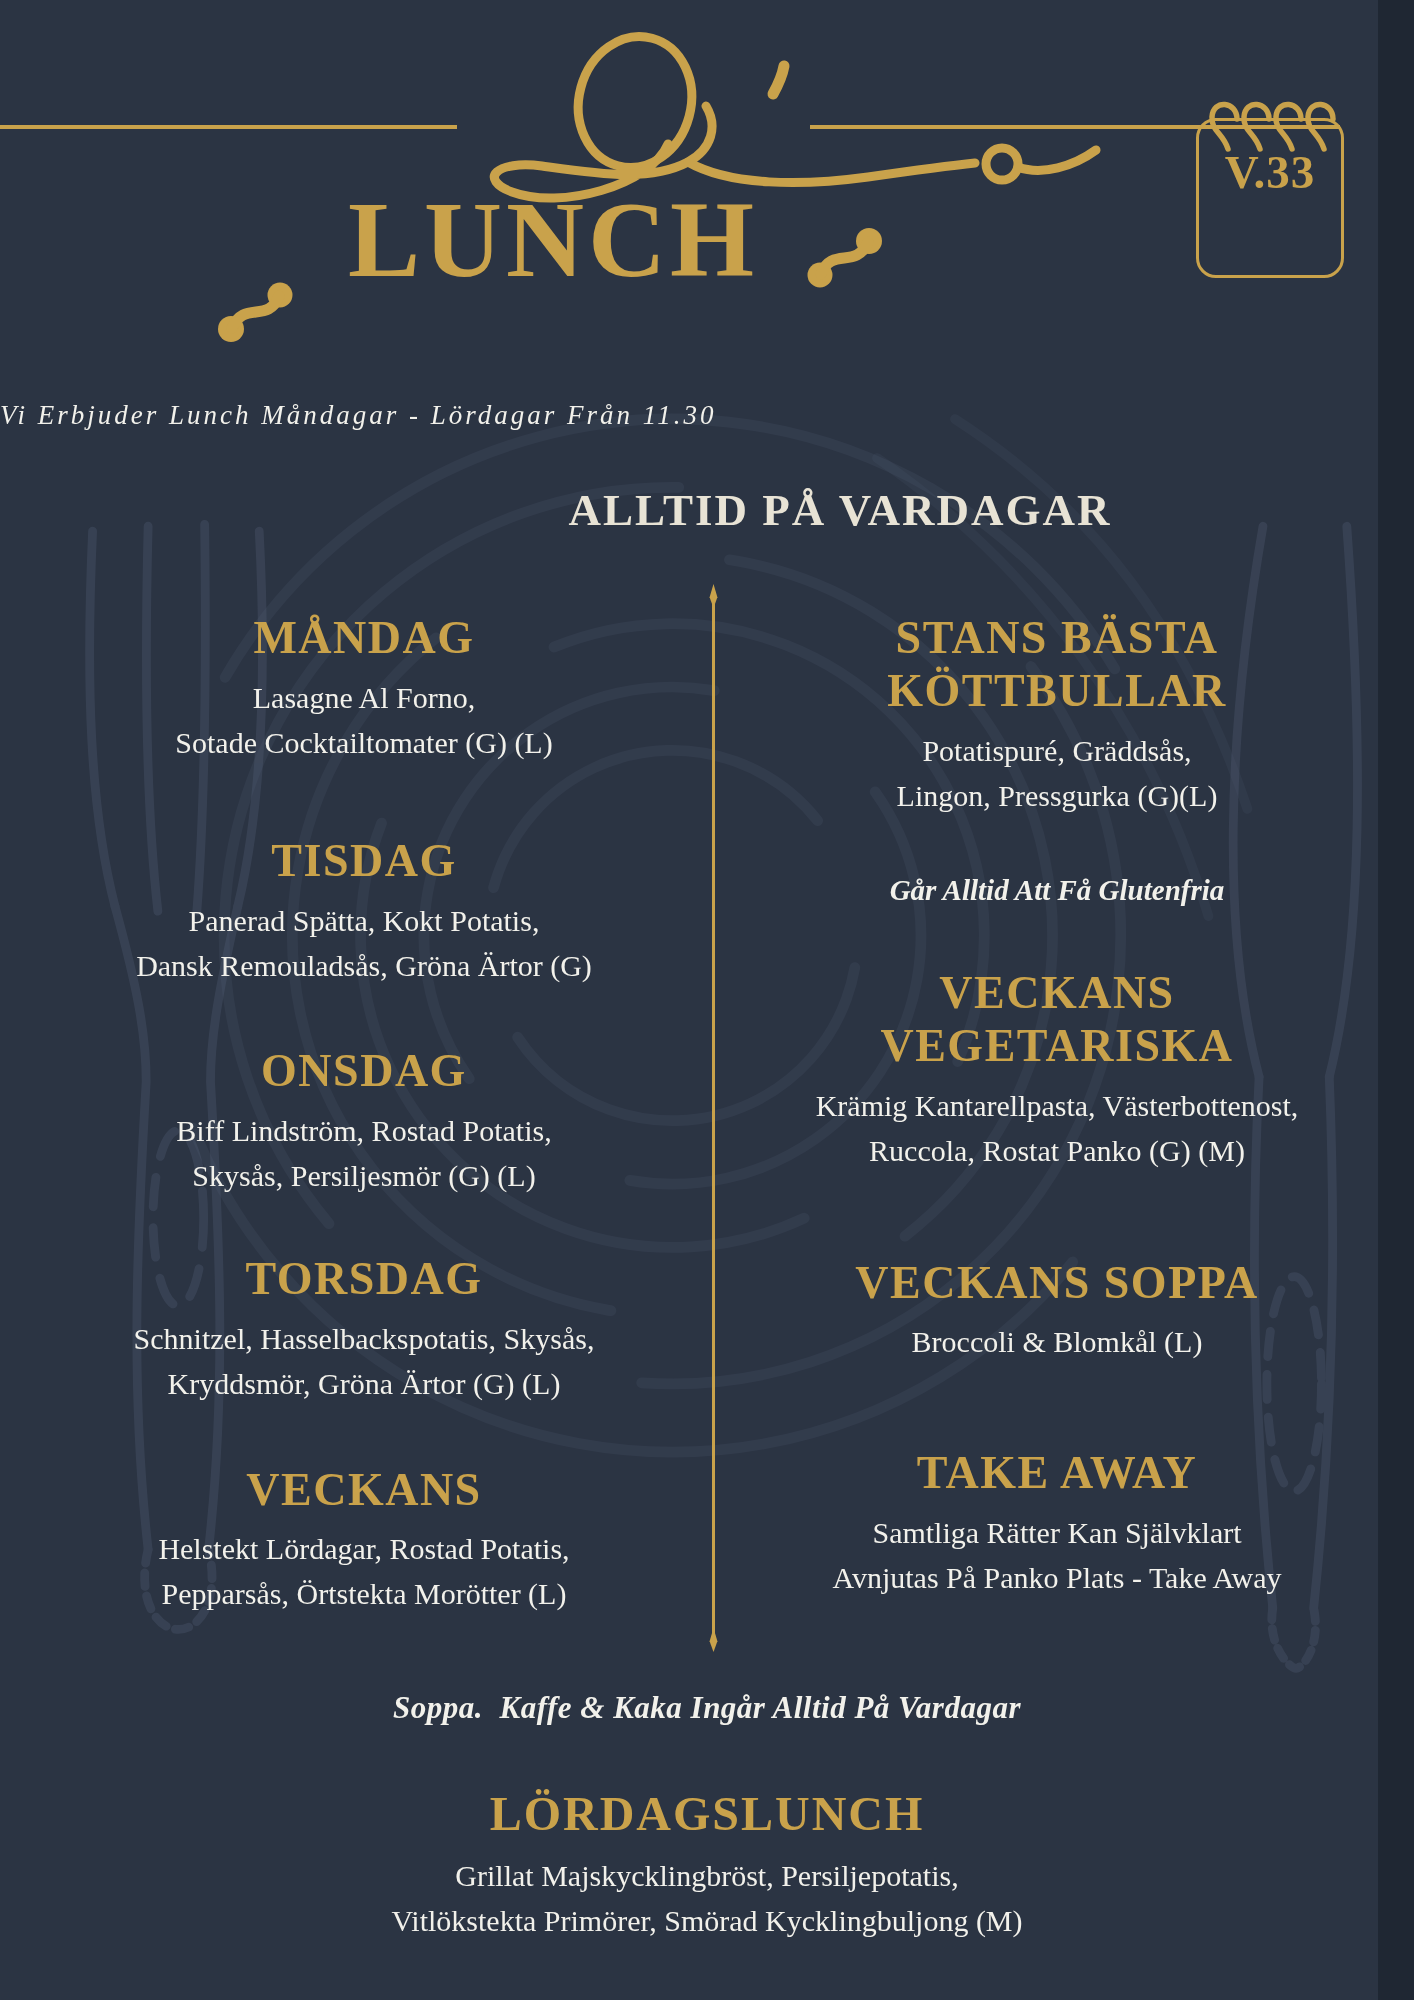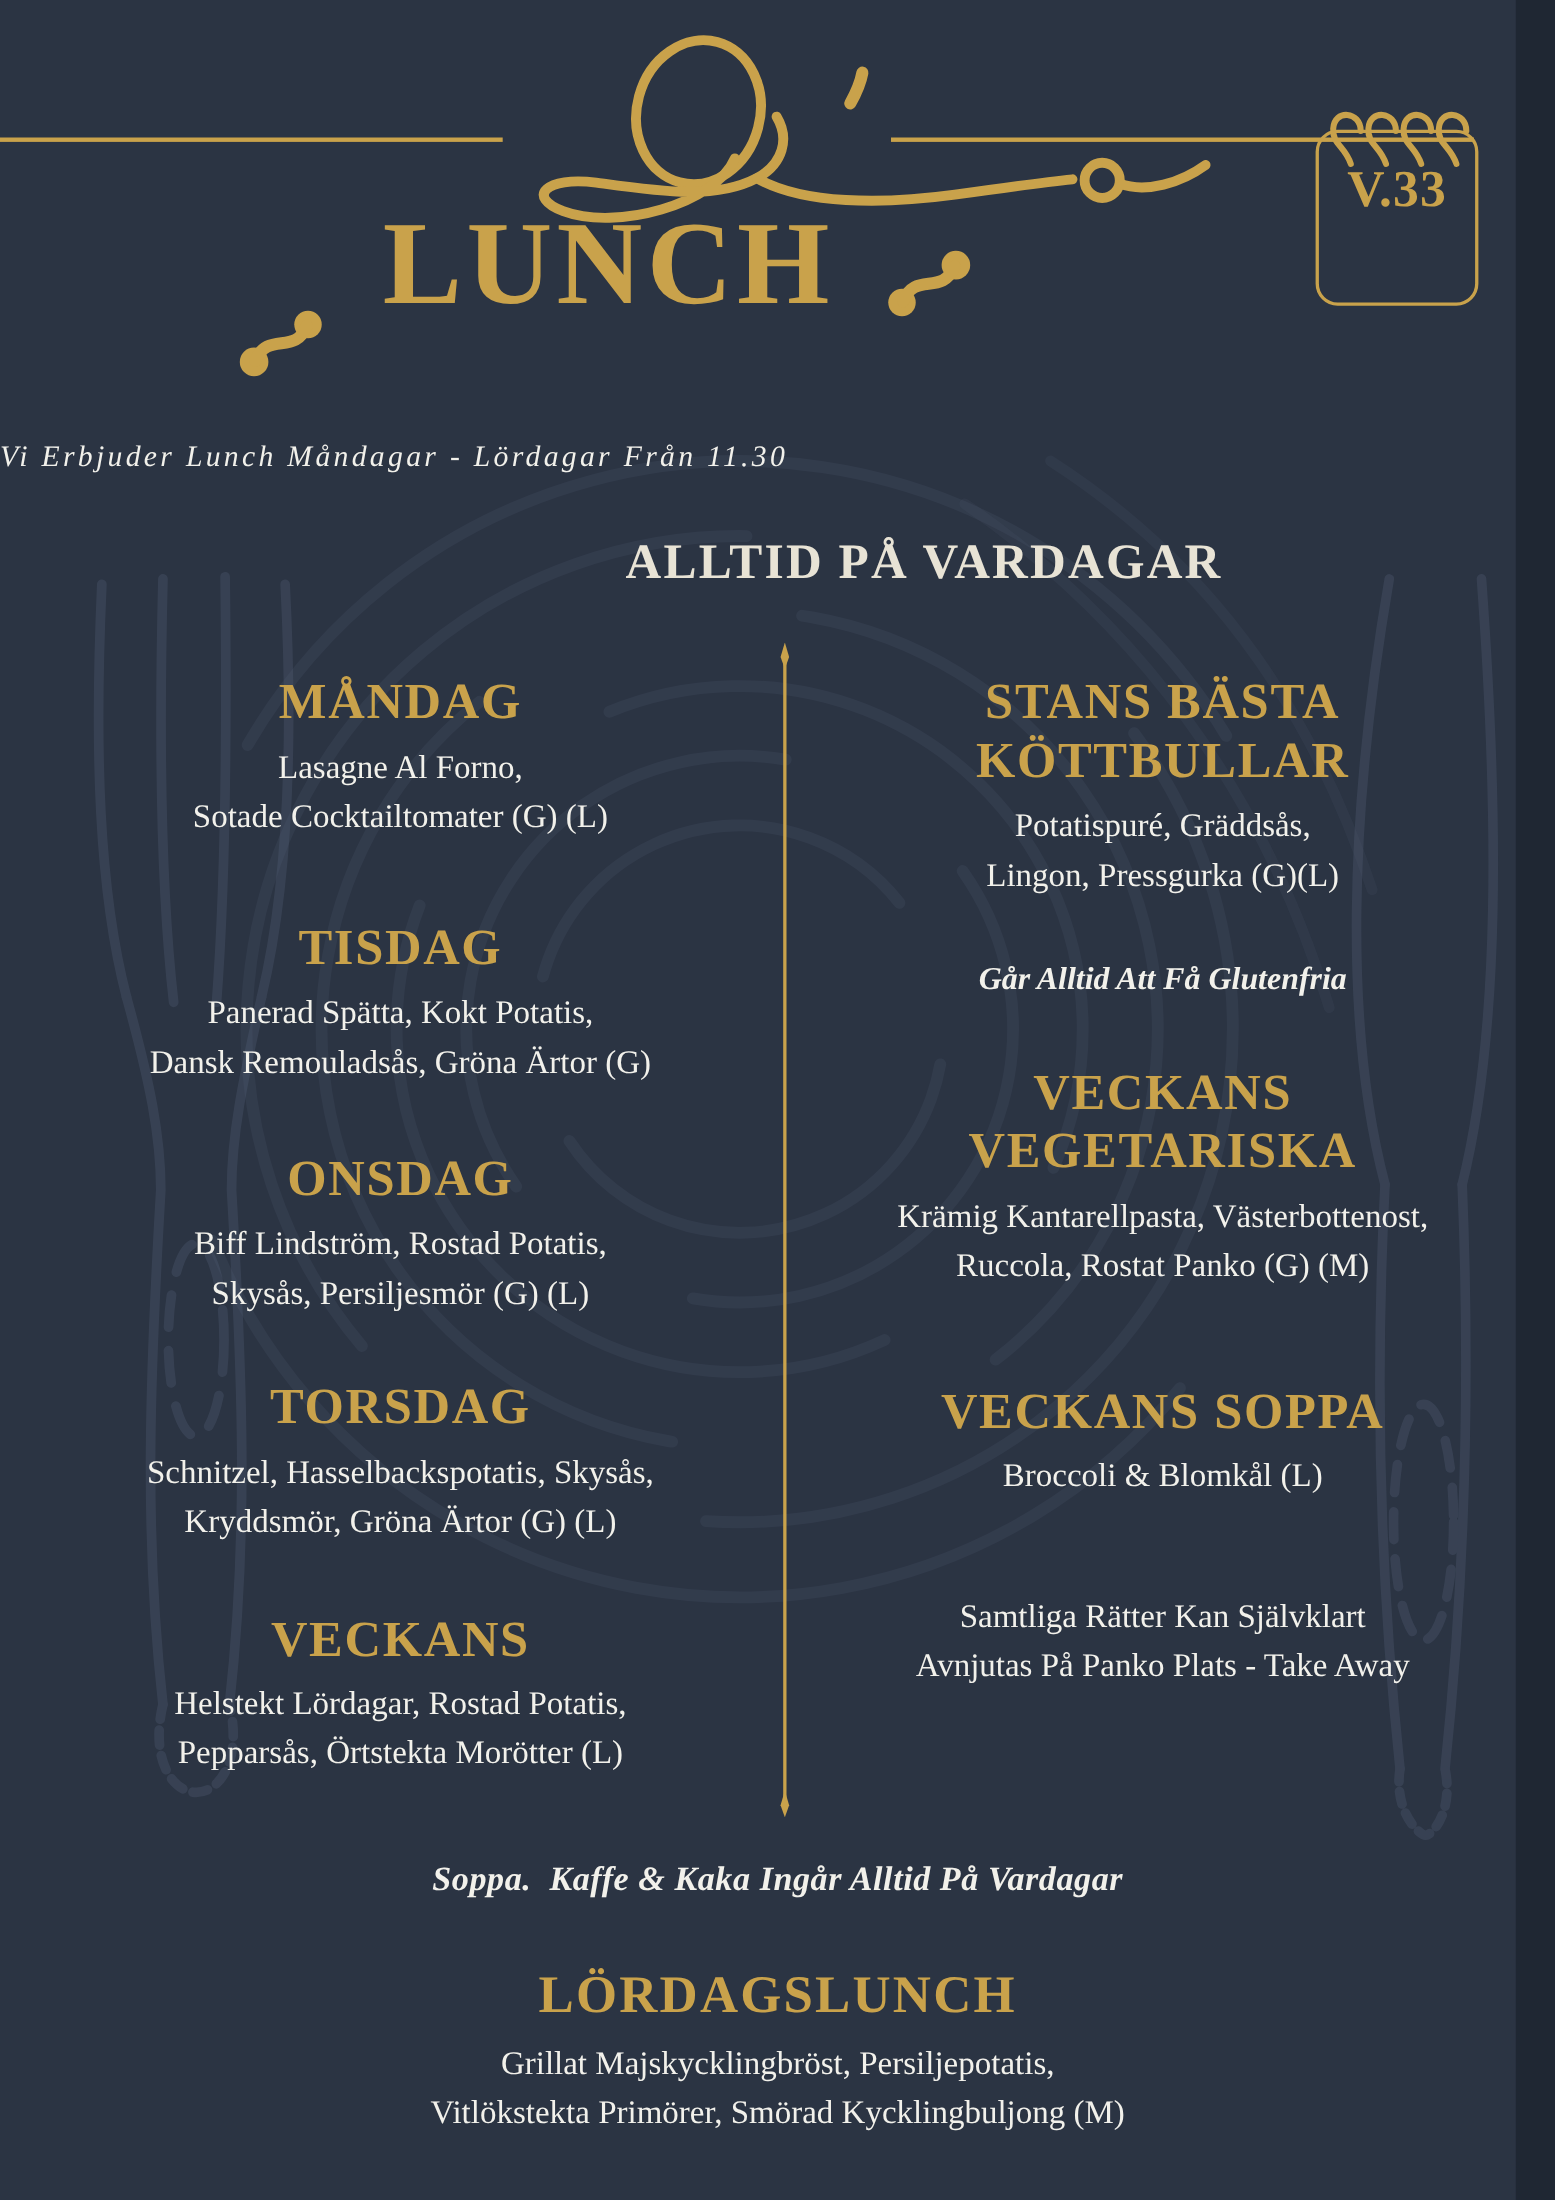--- a/index.html
+++ b/index.html
@@ -227,20 +227,21 @@
         <p class="sec-line">Ruccola, Rostat Panko (G) (M)</p>
       </div>
     </section>
     <section class="menu-section">
       <h2 class="sec-title">VECKANS SOPPA</h2>
       <div class="sec-lines">
         <p class="sec-line">Broccoli &amp; Blomkål (L)</p>
       </div>
     </section>
     <section class="menu-section">
+      <h2 class="sec-title">TAKE AWAY</h2>
       <div class="sec-lines">
         <p class="sec-line">Samtliga Rätter Kan Självklart</p>
         <p class="sec-line">Avnjutas På Panko Plats - Take Away</p>
       </div>
     </section>
   </div>
 
   <div class="footer-note">Soppa.  Kaffe &amp; Kaka Ingår Alltid På Vardagar</div>
 
   <div class="saturday">

